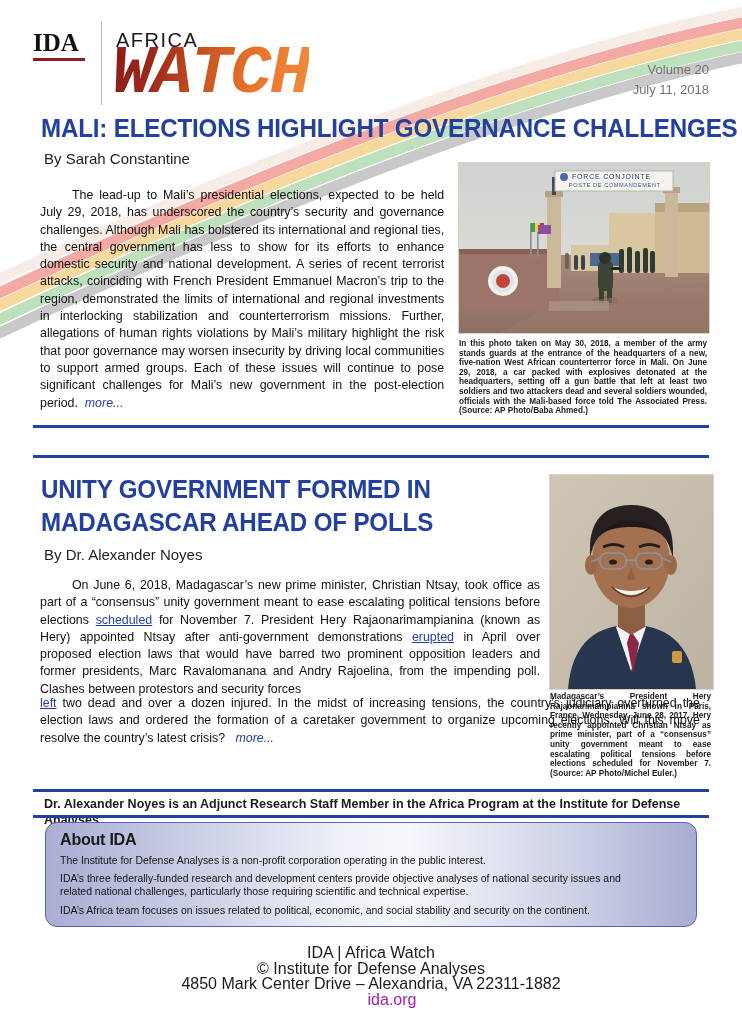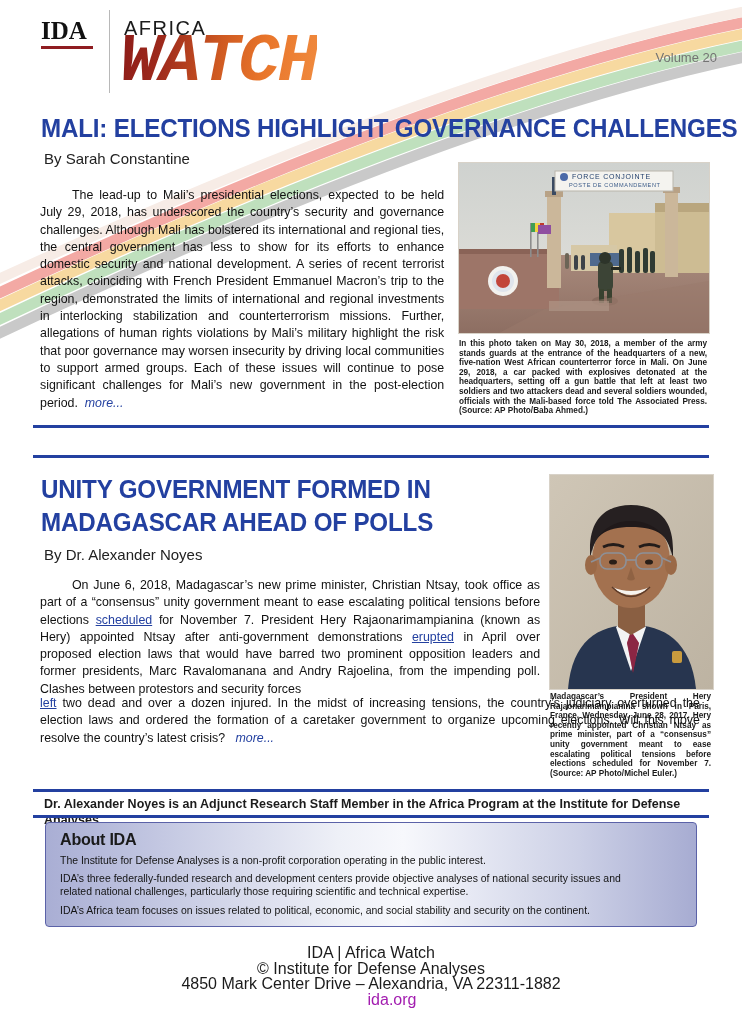--- a/index.html
+++ b/index.html
@@ -8,21 +8,21 @@
     font-family:"Liberation Sans", sans-serif;
     color:#111;
   }
   .page{position:absolute;inset:0;background:#fff;overflow:hidden;}
 
   
   .swoosh{position:absolute;left:-60px;top:-250px;width:980px;height:640px;overflow:hidden;pointer-events:none;}
   .swoosh svg{display:block;}
 
   
-  .masthead{position:absolute;left:33px;top:8px;width:676px;height:100px;margin-left:8px;}
+  .masthead{position:absolute;left:33px;top:20px;width:676px;height:100px;}
   .ida-logo{position:absolute;left:0;top:10px;font-family:"Liberation Serif",serif;
             font-weight:bold;font-size:25px;letter-spacing:0px;color:#111;line-height:1;}
   .ida-rule{position:absolute;left:0;top:38px;width:52px;height:2.5px;background:#8f1d21;}
   .vbar{position:absolute;left:68px;top:2px;width:1px;height:83px;background:#b8b8b8;}
   .africa{position:absolute;left:83px;top:9px;font-size:20px;letter-spacing:1.5px;color:#1b1b1b;
           font-family:"Liberation Sans",sans-serif;font-weight:400;}
   .watch{position:absolute;left:79px;top:20px;font-size:69px;line-height:1;font-weight:bold;
          font-style:italic;font-family:Liberation Mono, monospace;letter-spacing:-2px;
          background:linear-gradient(100deg,#8c1b18 0%,#9e2a1c 22%,#cf5a22 50%,#e9762b 72%,#f08b3f 100%);
          -webkit-background-clip:text;background-clip:text;color:transparent;
@@ -54,21 +54,21 @@
     font-size:8.2px;line-height:9.6px;text-align:justify;color:#1a1a1a;
   }
 
   
   .rule{height:2.5px;background:#2340a0;}
   .bio{font-size:12.5px;line-height:16px;color:#1b1b1b;font-family:"Liberation Sans",sans-serif;}
 
   
   .aboutbox{
     position:absolute;left:45px;top:822px;width:652px;height:105px;
-    border:1.5px solid #5b62a8;border-radius:4px;
+    border:1.5px solid #5b62a8;border-radius:12px;
     background:linear-gradient(90deg,#a9aed4 0%,#c4c8e2 18%,#eef0f7 45%,#f7f8fc 55%,#ccd0e6 82%,#a7acd2 100%);
     box-sizing:border-box;padding:7px 14px 0 14px;overflow:hidden;
   }
   .about-h{font-family:"Liberation Sans",sans-serif;font-weight:bold;font-size:17px;color:#1a1a1a;
            letter-spacing:-0.3px;margin:0 0 4px 0;transform:scaleX(0.95);transform-origin:left center;}
   .about-p{font-family:"Liberation Sans",sans-serif;font-size:11px;line-height:13.2px;color:#141414;
            margin:0 0 5px 0;transform:scaleX(0.95);transform-origin:left top;}
 
   
   .footer{position:absolute;left:0;top:945px;width:742px;text-align:center;
@@ -93,20 +93,21 @@
   </div>
 
   <div class="masthead">
     <div class="ida-logo">IDA</div>
     <div class="ida-rule"></div>
     <div class="vbar"></div>
     <div class="africa">AFRICA</div>
     <div class="watch">WATCH</div>
     <div class="issue">
       <div>Volume 20</div>
+      <div>July 11, 2018</div>
     </div>
   </div>
 
   <div style="position:absolute;left:41px;top:113px;width:670px;">
     <div class="h-article">MALI: ELECTIONS HIGHLIGHT GOVERNANCE CHALLENGES</div>
   </div>
 
   <div class="byline" style="position:absolute;left:44px;top:150px;">By Sarah Constantine</div>
 
   <div class="photo" style="left:458px;top:162px;width:250px;height:170px;border:1px solid #d8d2c8;">

